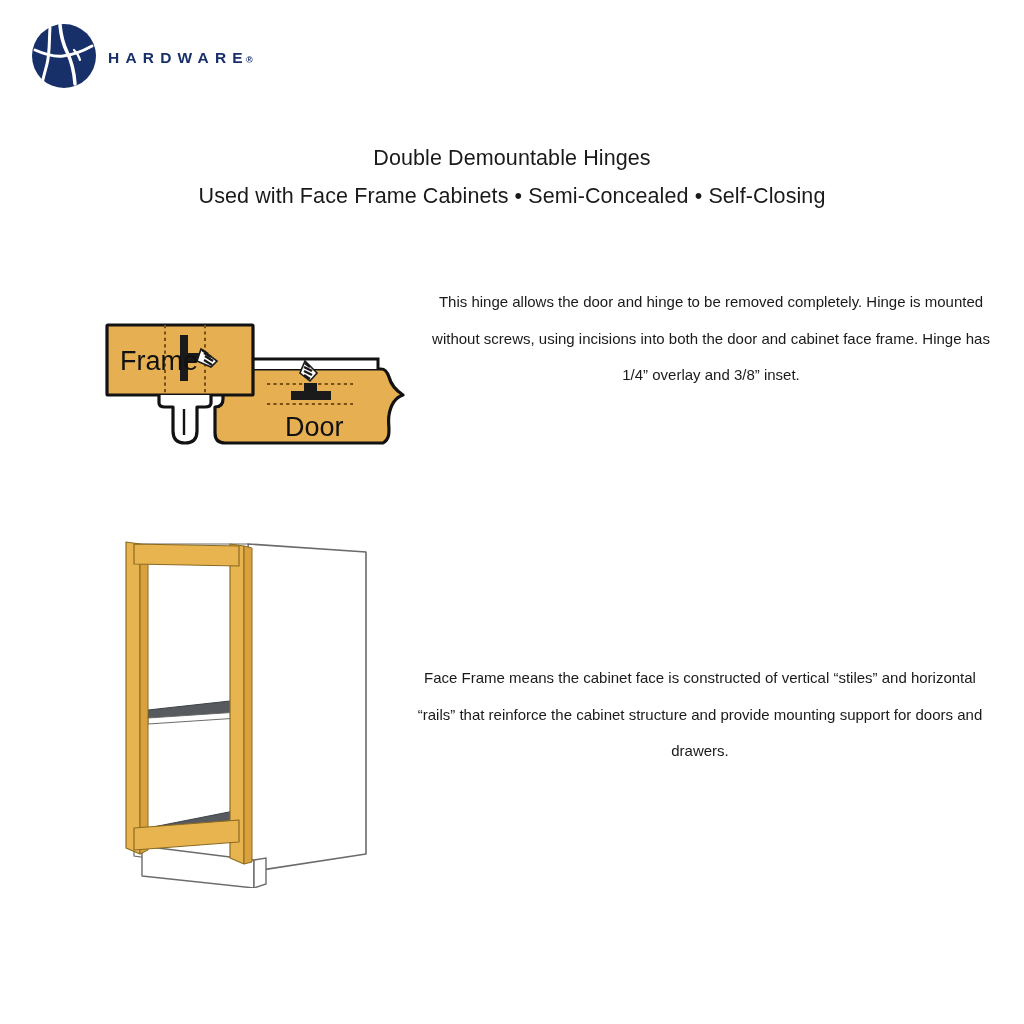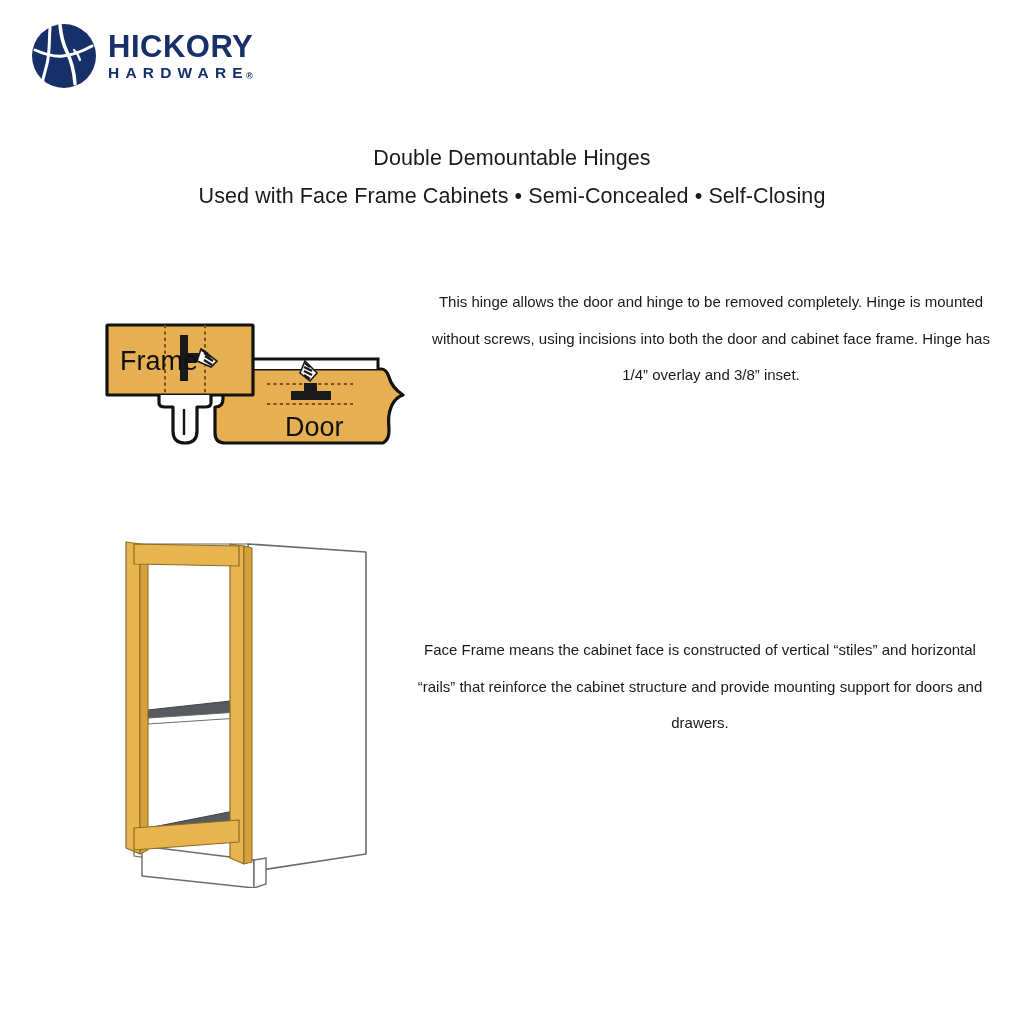--- a/index.html
+++ b/index.html
@@ -106,21 +106,21 @@
     line-height: 36.5px;
     color: #1a1a1a;
   }
   #paragraph-hinge {
     left: 430px;
     top: 284px;
     width: 562px;
   }
   #paragraph-faceframe {
     left: 415px;
-    top: 632px;
+    top: 660px;
     width: 570px;
   }
 
   
   #figure-hinge {
     position: absolute;
     left: 95px;
     top: 303px;
     width: 320px;
     height: 160px;
@@ -144,21 +144,20 @@
 
     <div id="brand-logo">
       <svg id="logo-mark" viewBox="0 0 68 68">
         <circle cx="34" cy="34" r="32" fill="#17306a"></circle>
         <path d="M20 6 C19 18, 20 30, 17 42 C15 50, 13 56, 12 62" stroke="#ffffff" stroke-width="3" fill="none" stroke-linecap="round"></path>
         <path d="M30 3 C31 14, 33 22, 37 30 C41 38, 44 48, 45 62" stroke="#ffffff" stroke-width="3.5" fill="none" stroke-linecap="round"></path>
         <path d="M5 28 C14 32, 24 35, 33 34 C43 33, 53 29, 62 24" stroke="#ffffff" stroke-width="3" fill="none" stroke-linecap="round"></path>
         <path d="M44 28 C47 31, 49 34, 50 38" stroke="#ffffff" stroke-width="2.2" fill="none" stroke-linecap="round"></path>
       </svg>
       <div id="logo-wordmark">
-        <span id="logo-hickory">HICKORY</span>
         <div id="logo-hardware-row">
           <span id="logo-hardware">HARDWARE</span>
           <span id="logo-reg">®</span>
         </div>
       </div>
     </div>
 
   </div>
 
   <div id="figure-hinge">

